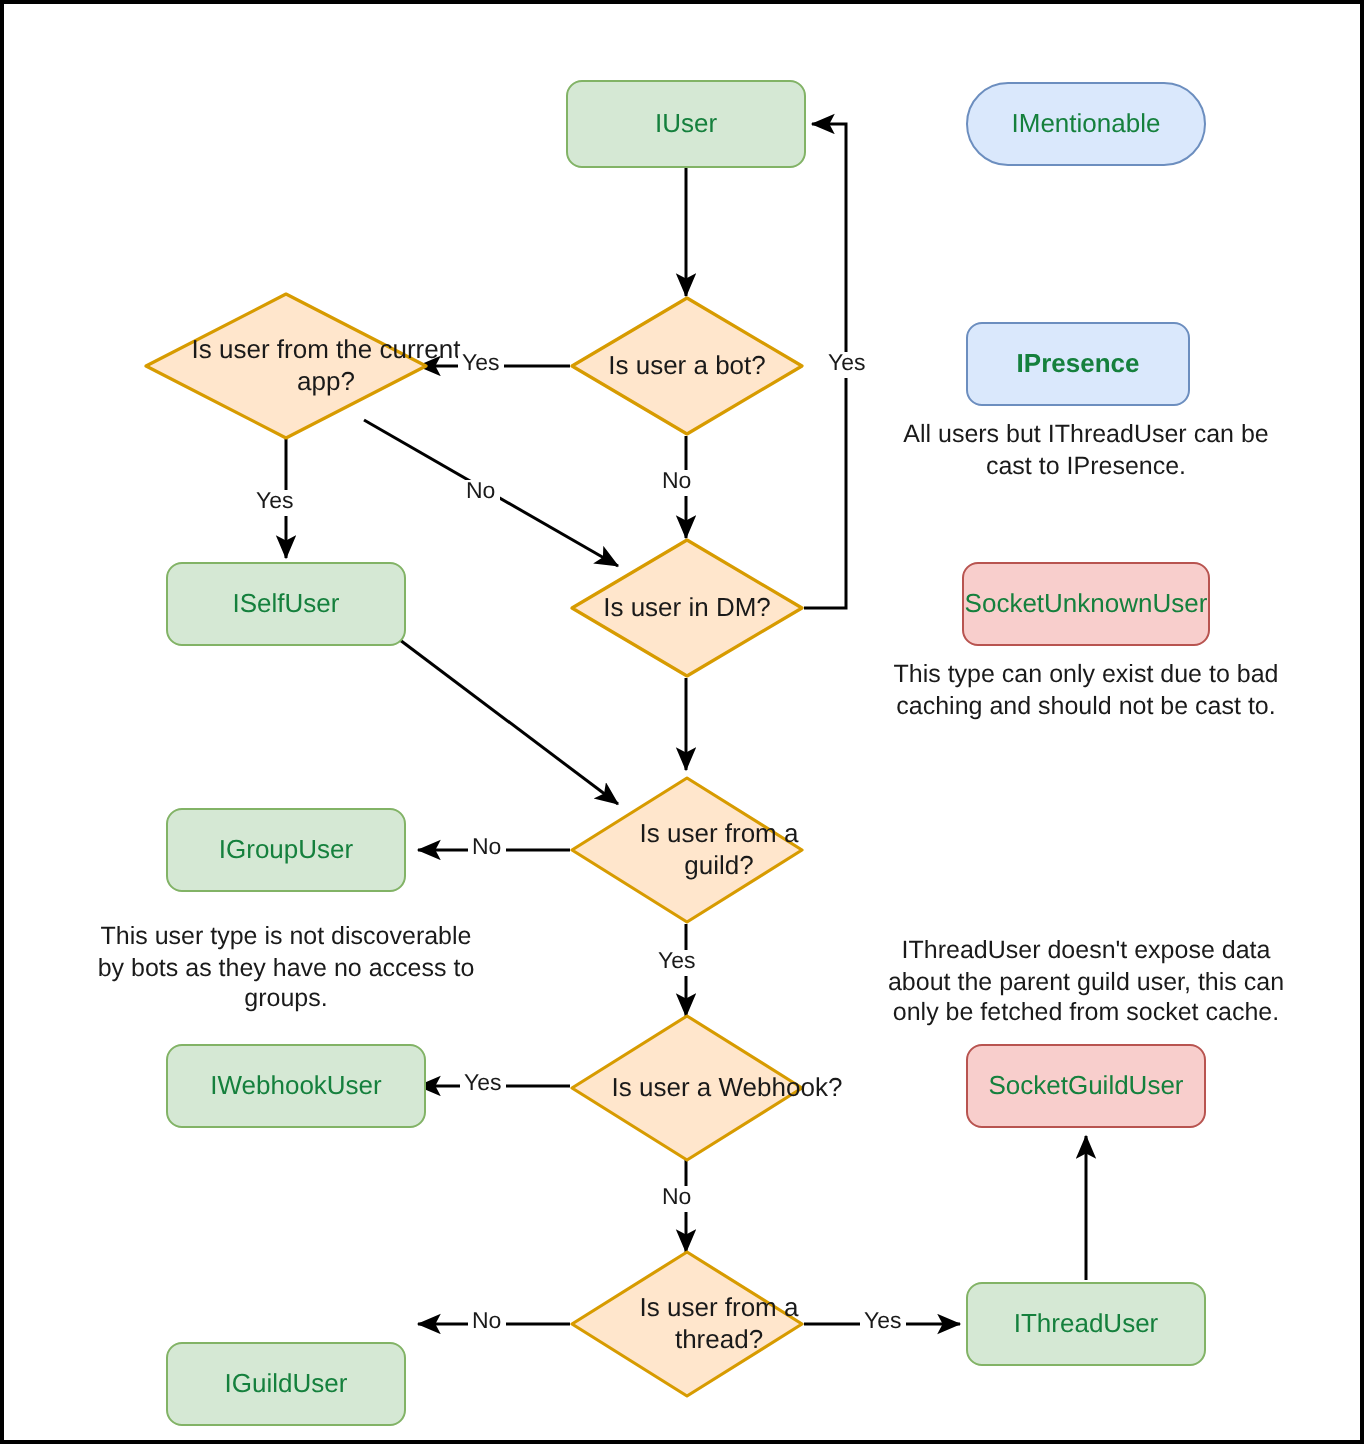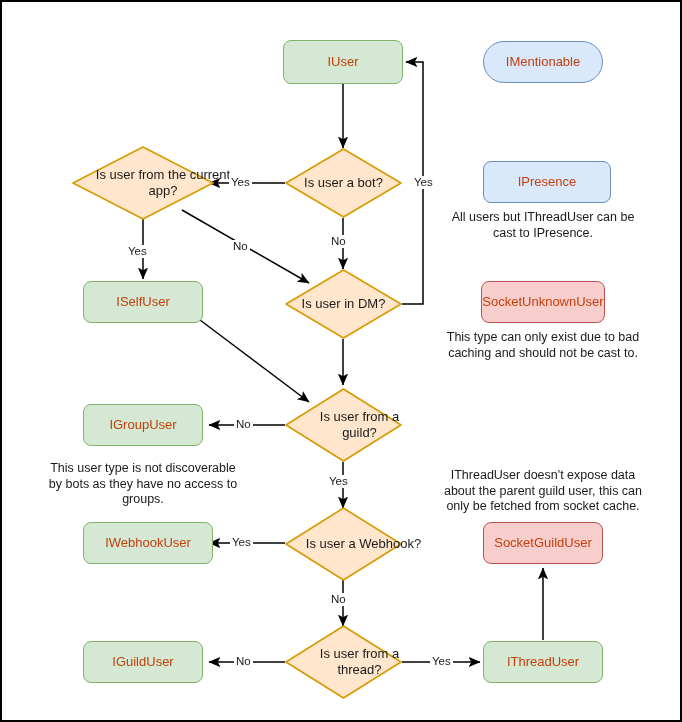--- a/index.html
+++ b/index.html
@@ -19,21 +19,21 @@
     box-sizing: border-box;
     overflow: hidden;
   }
   .node {
     position: absolute;
     box-sizing: border-box;
     display: flex;
     align-items: center;
     justify-content: center;
     text-align: center;
-    color: #c2410c;
+    color: #15803d;
     font-size: 13px;
     line-height: 16px;
     border-radius: 8px;
     border-width: 1.4px;
     border-style: solid;
     padding: 2px 0;
   }
   .node.green  { background: #d5e8d4; border-color: #82b366; }
   .node.blue   { background: #dae8fc; border-color: #6c8ebf; }
   .node.red    { background: #f8cecc; border-color: #b85450; justify-content: center; }
@@ -142,33 +142,33 @@
   </div>
 
   <div class="node green" style="left:81px; top:402px; width:120px; height:42px;">
     <span>IGroupUser</span>
   </div>
 
   <div class="node green" style="left:81px; top:520px; width:130px; height:42px;">
     <span>IWebhookUser</span>
   </div>
 
-  <div class="node green" style="left:81px; top:639px; width:120px; height:42px;">
+  <div class="node green" style="left:81px; top:669px; width:120px; height:42px;">
     <span>IGuildUser</span>
   </div>
 
   <div class="node green" style="left:481px; top:639px; width:120px; height:42px;">
     <span>IThreadUser</span>
   </div>
 
   <div class="node blue" style="left:481px; top:39px; width:120px; height:42px;border-radius:21px;">
     <span>IMentionable</span>
   </div>
 
-  <div class="node blue" style="left:481px; top:159px; width:128px; height:42px;">
+  <div class="node blue" style="left:481px; top:159px; width:112px; height:42px;font-weight:bold;">
     <span>IPresence</span>
   </div>
 
   <div class="node red" style="left:479px; top:279px; width:124px; height:42px;">
     <span>SocketUnknownUser</span>
   </div>
 
   <div class="node red" style="left:481px; top:520px; width:120px; height:42px;">
     <span>SocketGuildUser</span>
   </div>

